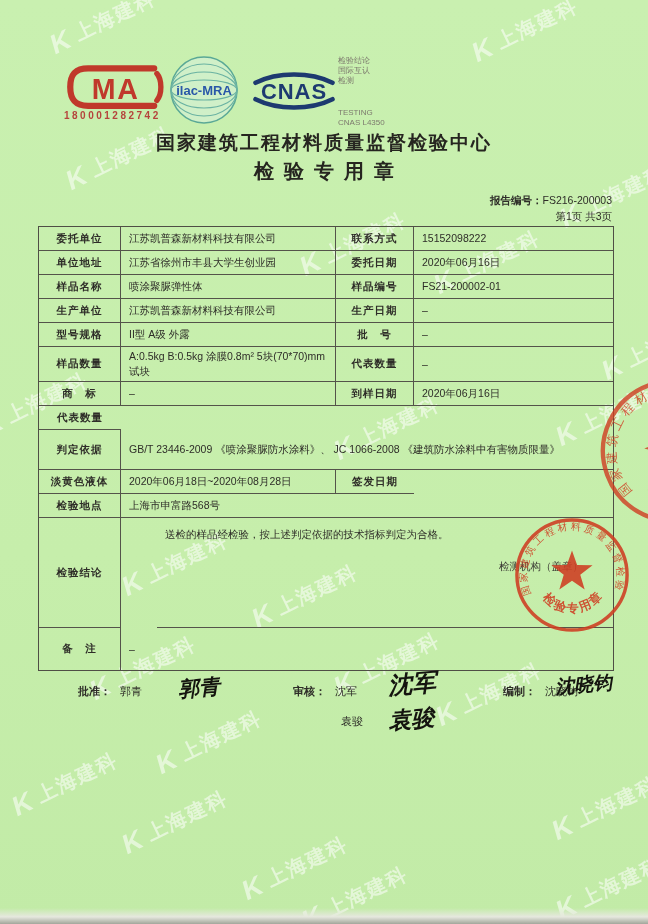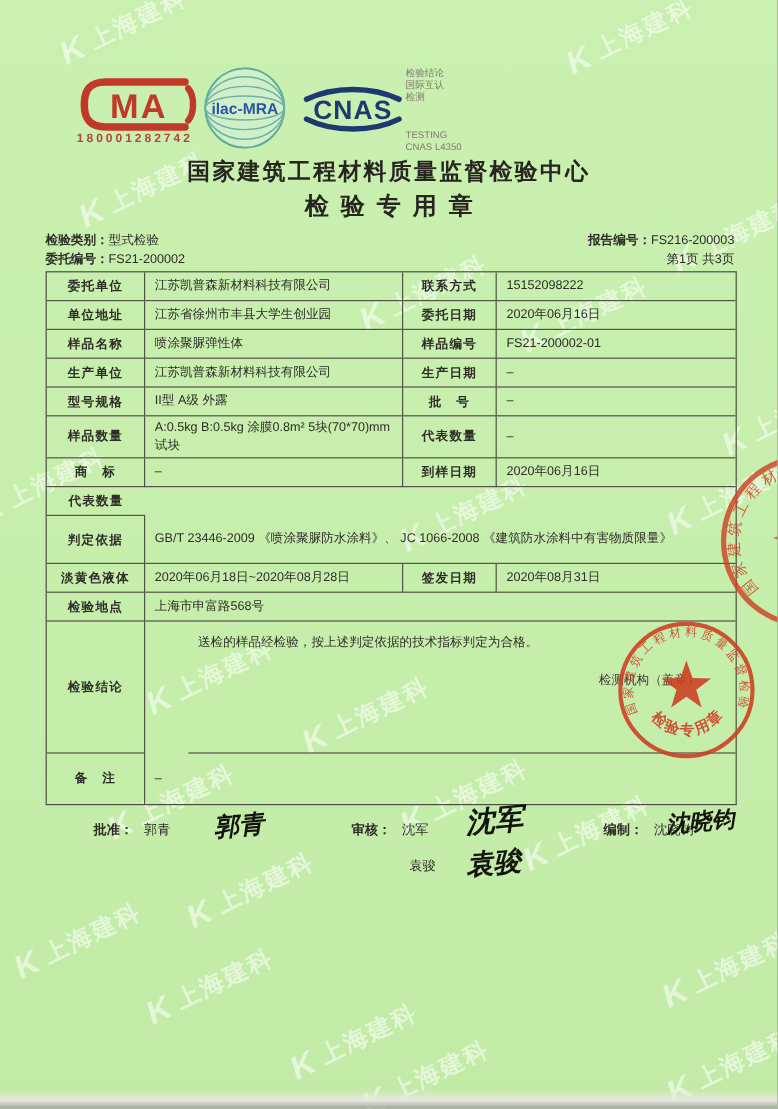--- a/index.html
+++ b/index.html
@@ -177,24 +177,20 @@
       <div>国际互认</div>
       <div>检测</div>
       <div style="margin-top:22px">TESTING</div>
       <div>CNAS L4350</div>
     </div>
   </div>
 
   <div class="title1">国家建筑工程材料质量监督检验中心</div>
   <div class="title2">检验专用章</div>
 
-  <div class="meta" id="meta-left">
-    <div><b>检验类别：</b><span>型式检验</span></div>
-    <div><b>委托编号：</b><span>FS21-200002</span></div>
-  </div>
   <div class="meta" id="meta-right">
     <div><b>报告编号：</b><span>FS216-200003</span></div>
     <div>第1页 共3页</div>
   </div>
 
   <div id="tbl">
     <div class="r4">
       <div class="td lbl">委托单位</div>
       <div class="td val">江苏凯普森新材料科技有限公司</div>
       <div class="td lbl">联系方式</div>
@@ -240,21 +236,20 @@
       <div class="td lbl">代表数量</div>
     </div>
     <div class="r2">
       <div class="td lbl h40">判定依据</div>
       <div class="td val h40">GB/T 23446-2009 《喷涂聚脲防水涂料》、 JC 1066-2008 《建筑防水涂料中有害物质限量》</div>
     </div>
     <div class="r4">
       <div class="td lbl">淡黄色液体</div>
       <div class="td val">2020年06月18日~2020年08月28日</div>
       <div class="td lbl">签发日期</div>
-      <div class="td val">2020年08月31日</div>
     </div>
     <div class="r2">
       <div class="td lbl">检验地点</div>
       <div class="td val">上海市申富路568号</div>
     </div>
     <div class="r2">
       <div class="td lbl h110">检验结论</div>
       <div class="td h110" id="concl-val">
         <span>送检的样品经检验，按上述判定依据的技术指标判定为合格。</span>
         <span id="org-label">检测机构（盖章）</span>

